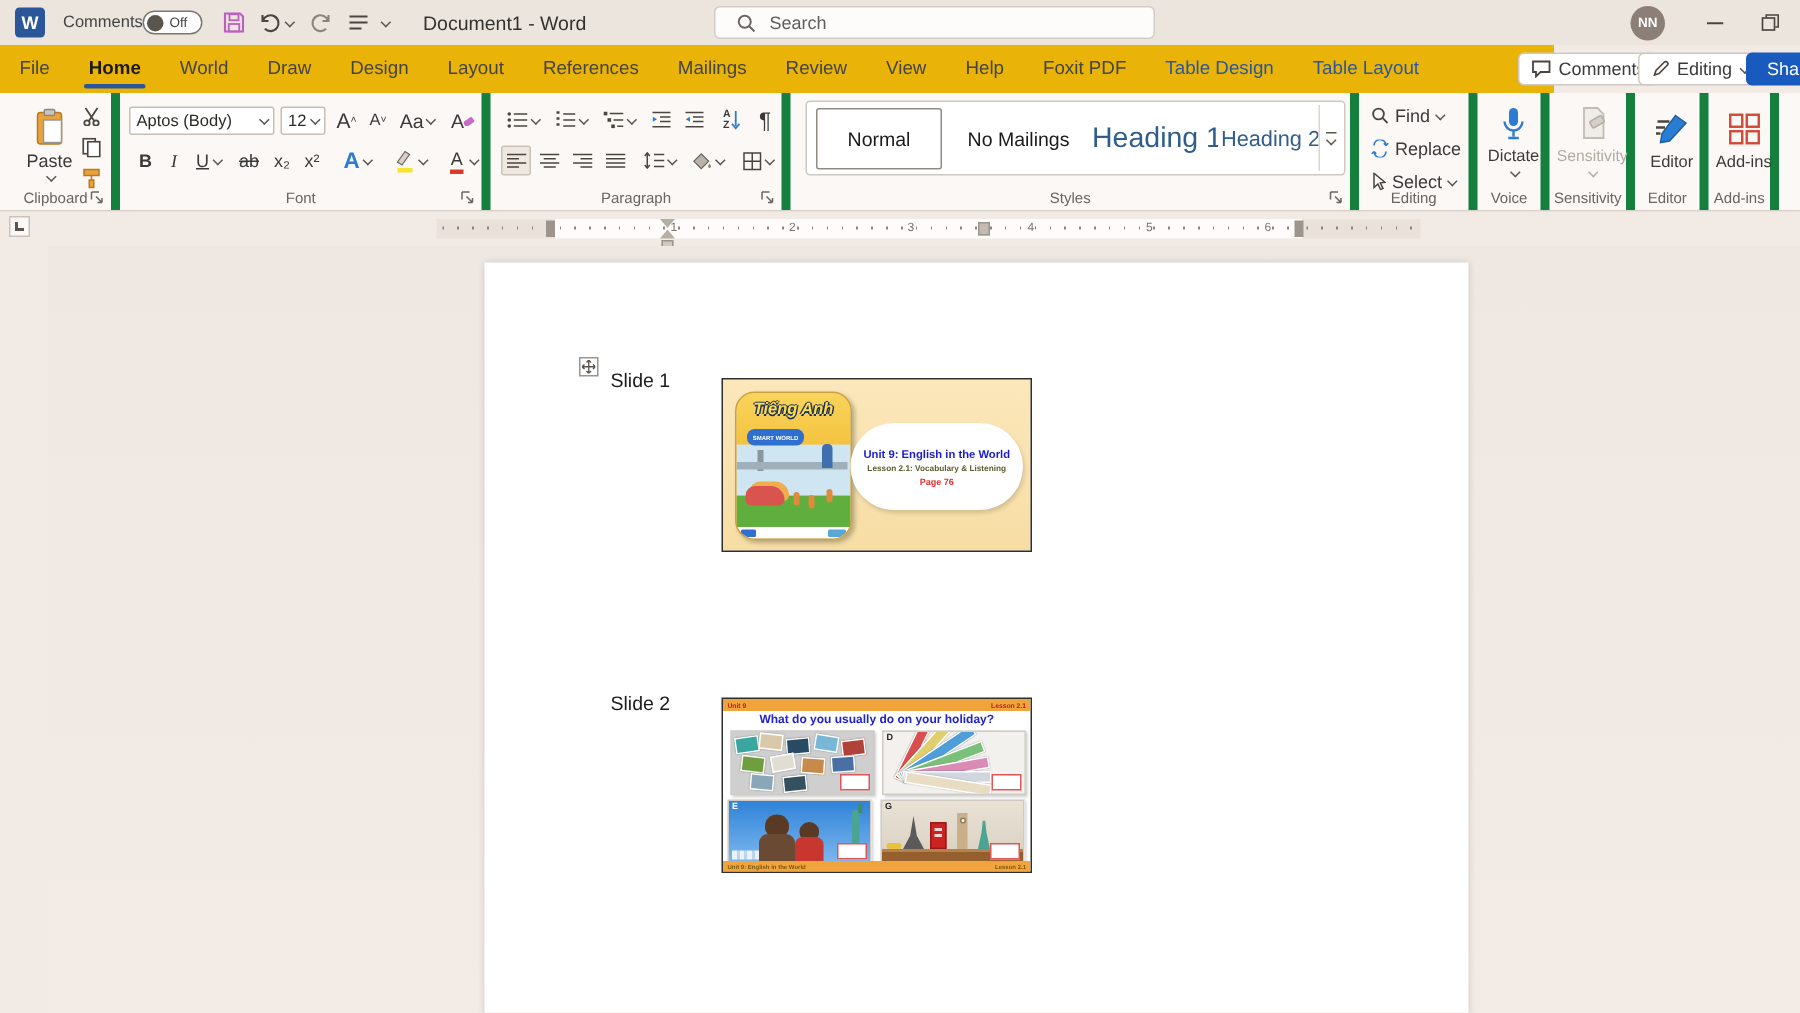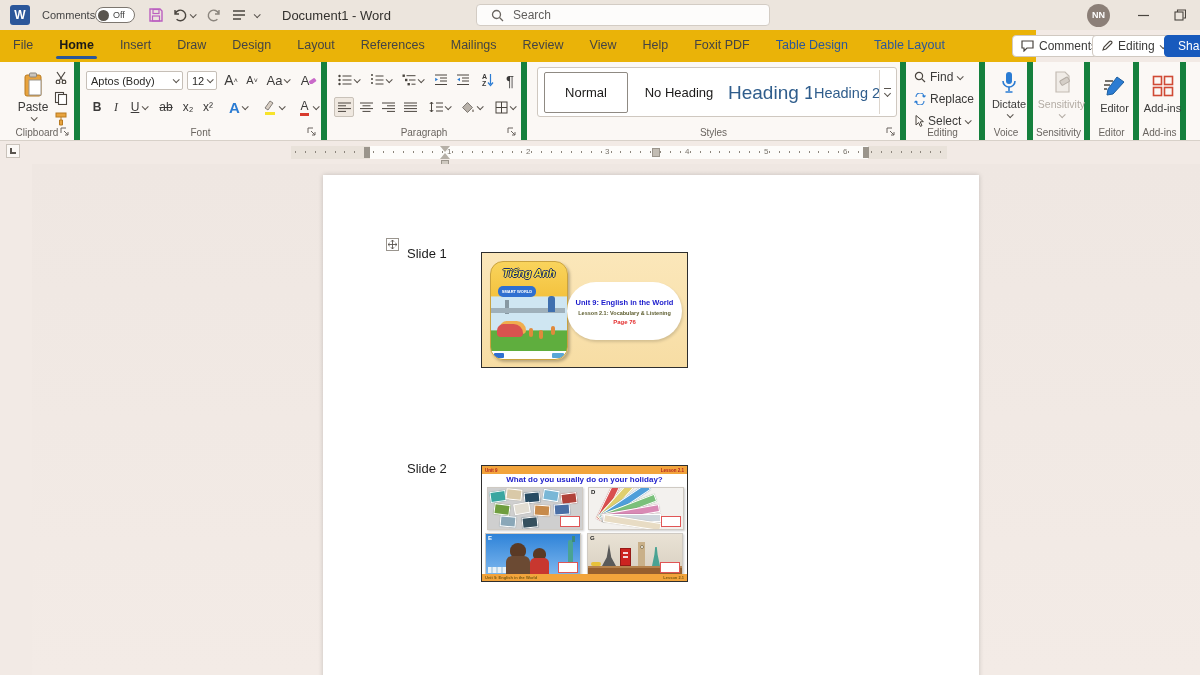--- a/index.html
+++ b/index.html
@@ -187,21 +187,21 @@
       <svg width="12" height="12" viewBox="0 0 12 12">
           <rect x="1" y="3" width="8" height="8" fill="none" stroke="#4a453f" stroke-width="1.1"></rect>
           <path d="M3.5 3 V1 h8 v8 h-2" fill="none" stroke="#4a453f" stroke-width="1.1"></path>
         </svg>
     </div>
   </div>
 
   <div id="tabrow">
     <div class="rtab">File</div>
     <div class="rtab active">Home</div>
-    <div class="rtab">Insert</div>
+    <div class="rtab">World</div>
     <div class="rtab">Draw</div>
     <div class="rtab">Design</div>
     <div class="rtab">Layout</div>
     <div class="rtab">References</div>
     <div class="rtab">Mailings</div>
     <div class="rtab">Review</div>
     <div class="rtab">View</div>
     <div class="rtab">Help</div>
     <div class="rtab">Foxit PDF</div>
     <div class="rtab ctx">Table Design</div>
@@ -432,21 +432,21 @@
       </div>
       <div class="glabel">Paragraph</div>
       <svg class="launcher" viewBox="0 0 10 10">
           <path d="M1 1 h5 M1 1 v5 M4 4 l4 4 M8 8 h-3 M8 8 v-3" fill="none" stroke="#6a6560" stroke-width="1"></path>
         </svg>
     </div>
 
     <div class="group" style="left:527px;width:379px;">
       <div id="styles-gallery">
         <div class="stcell st-normal">Normal</div>
-        <div class="stcell st-nospace">No Heading</div>
+        <div class="stcell st-nospace">No Mailings</div>
         <div class="stcell st-h1">Heading 1</div>
         <div class="stcell st-h2">Heading 2</div>
         <div id="styles-more">
             <span class="bar"></span>
             <span class="chev" style="transform:rotate(45deg);"></span>
           </div>
       </div>
       <div class="glabel">Styles</div>
       <svg class="launcher" viewBox="0 0 10 10">
           <path d="M1 1 h5 M1 1 v5 M4 4 l4 4 M8 8 h-3 M8 8 v-3" fill="none" stroke="#6a6560" stroke-width="1"></path>

